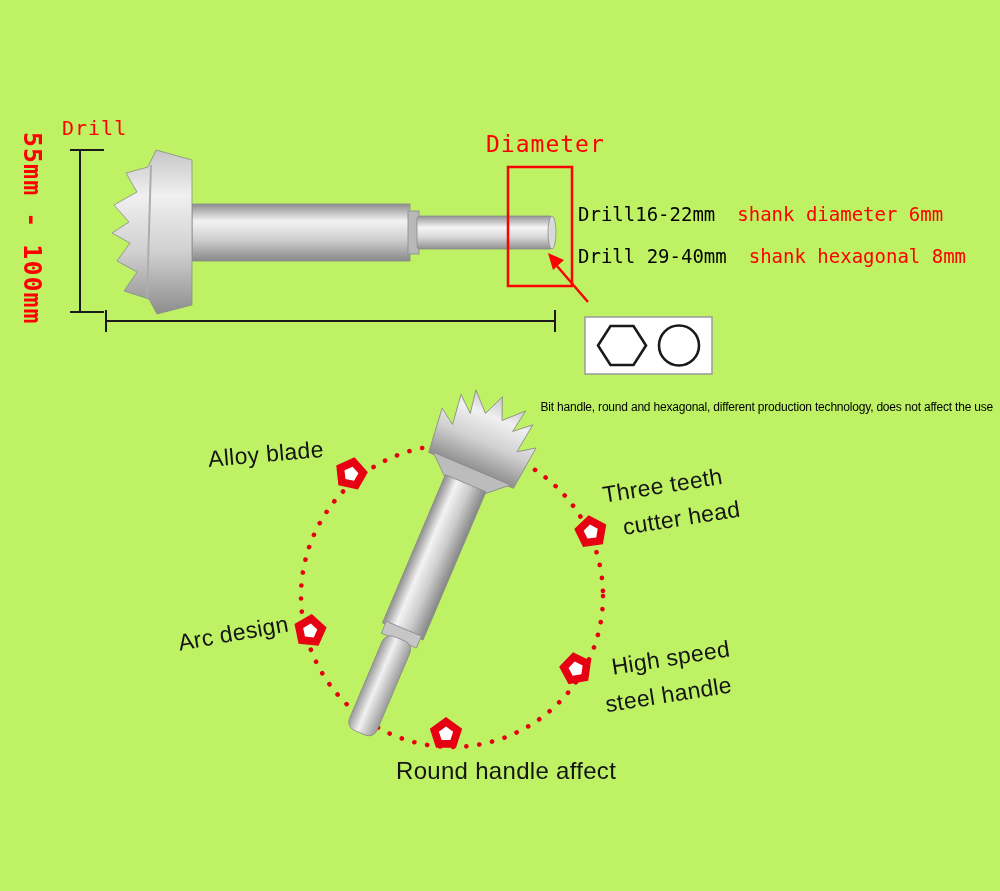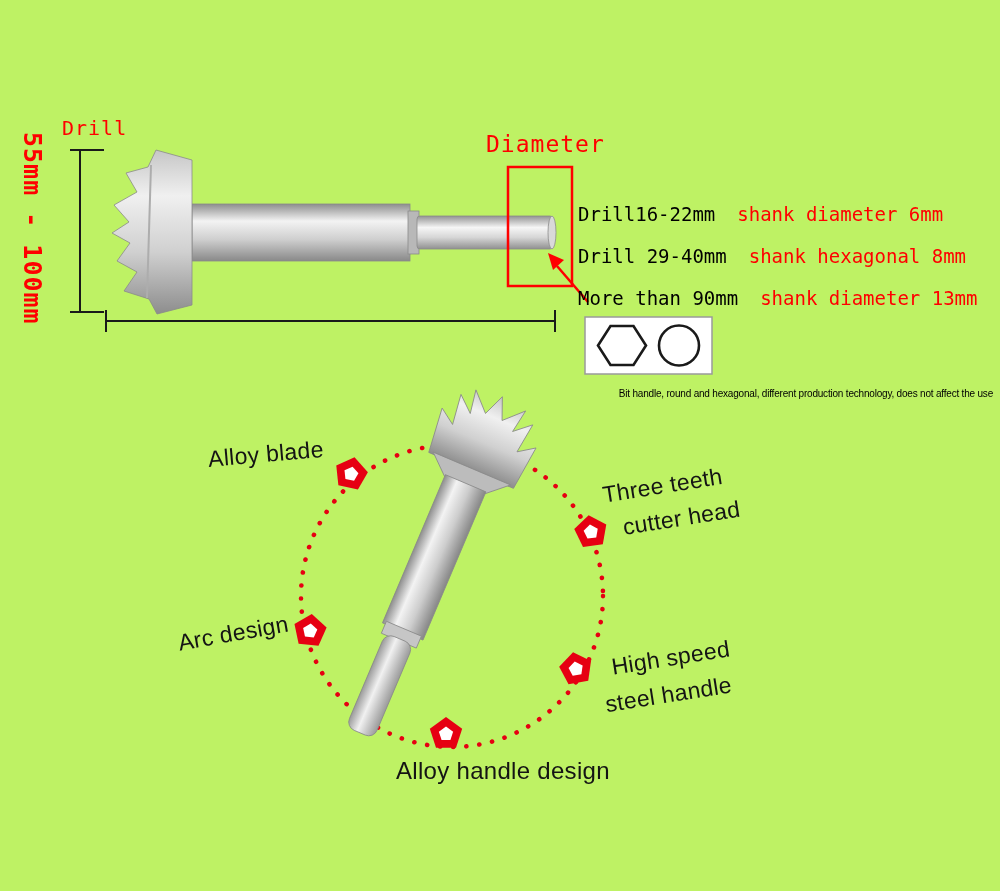--- a/index.html
+++ b/index.html
@@ -16,21 +16,21 @@
   .drill-label   { left:62px;  top:116px; font-size:20px; letter-spacing:1px; }
   .size-range    { left:47px;  top:132px; font-size:25px; font-weight:bold;
                    transform:rotate(90deg); transform-origin:0 0; letter-spacing:1px; }
   .diameter-title{ left:486px; top:131px; font-size:23px; font-weight:normal; letter-spacing:1px; }
 
   .specs { left:578px; top:183px; font-size:19px; font-family:"DejaVu Sans Mono","Liberation Mono",monospace;margin-top:20px; }
   .spec-row { margin-bottom:20px; color:#000; }
   .spec-val { margin-left:22px; }
 
   .length-label { left:282px; top:339px; font-size:29px; font-weight:bold; }
-  .note { right:7px; top:388px; font-size:10px; color:#000; letter-spacing:-0.2px; }
+  .note { right:7px; top:400px; font-size:12px; color:#000; letter-spacing:-0.2px; }
 
   .feat { color:#141414; font-size:23px; letter-spacing:0.3px; }
   .alloy { left:207px; top:446px; transform:rotate(-5deg); transform-origin:0 0; }
   .three { left:600px; top:478px; transform:rotate(-9deg); transform-origin:0 0; line-height:35px; }
   .three .l2 { margin-left:15px; }
   .arc   { left:176px; top:630px; transform:rotate(-10deg); transform-origin:0 0; }
   .high  { left:597px; top:651px; transform:rotate(-9deg); transform-origin:0 0; line-height:36px; }
   .high .l1 { margin-left:12px; }
   .round { left:396px; top:757px; font-size:24px; }
 </style>
@@ -147,37 +147,34 @@
 
   <div class="abs mono red diameter-title">Diameter</div>
 
   <div class="abs specs">
     <div class="spec-row">
       <span>Drill16-22mm</span><span class="spec-val red">shank diameter 6mm</span>
     </div>
     <div class="spec-row">
       <span>Drill 29-40mm</span><span class="spec-val red">shank hexagonal 8mm</span>
     </div>
-    <div class="spec-row">
-      <span>More than 90mm</span><span class="spec-val red">shank diameter 13mm</span>
-    </div>
   </div>
 
 
   <div class="abs note">Bit handle, round and hexagonal, different production technology, does not affect the use</div>
 
   <div class="abs feat alloy">Alloy blade</div>
 
   <div class="abs feat three">
     <div>Three teeth</div>
     <div class="l2">cutter head</div>
   </div>
 
   <div class="abs feat arc">Arc design</div>
 
   <div class="abs feat high">
     <div class="l1">High speed</div>
     <div>steel handle</div>
   </div>
 
-  <div class="abs feat round">Alloy handle design</div>
+  <div class="abs feat round">Round handle affect</div>
 
 </div>
 
 </body></html>

